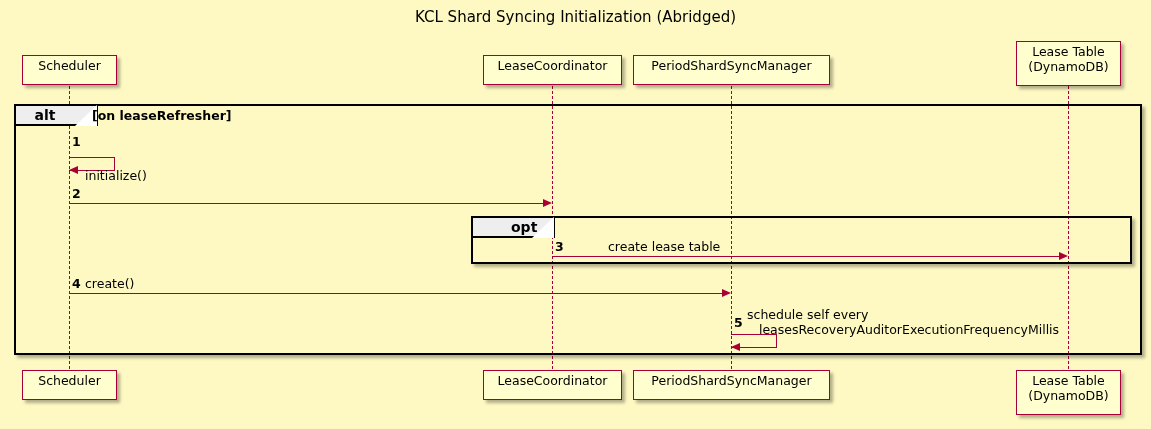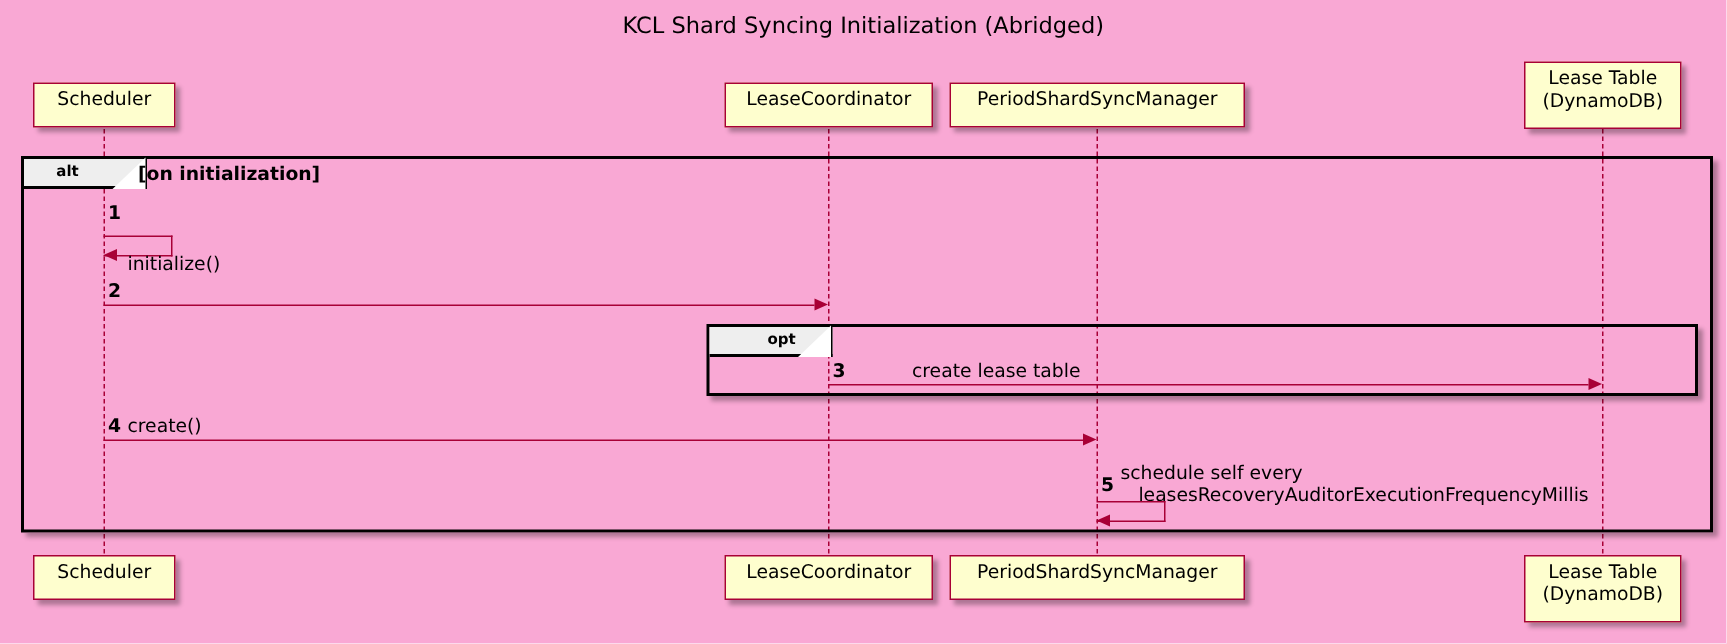--- a/index.html
+++ b/index.html
@@ -4,21 +4,21 @@
 <style>
   html, body {
     margin: 0;
     padding: 0;
     background: #FFFFFF;
   }
   #diagram {
     position: relative;
     width: 1151px;
     height: 429px;
-    background: #f9a8d4;
+    background: #fef9c3;
     font-family: "DejaVu Sans", sans-serif;
     overflow: hidden;
   }
   .title {
     position: absolute;
     top: 8px;
     left: 0;
     width: 1151px;
     text-align: center;
     font-size: 15px;
@@ -54,21 +54,21 @@
     box-shadow: 3px 3px 3px rgba(0,0,0,0.30);
   }
   .frame-tab {
     position: absolute;
     box-sizing: border-box;
     height: 20px;
     background: #EEEEEE;
     border-right: 2px solid #000000;
     border-bottom: 2px solid #000000;
     color: #000000;
-    font-size: 10px;
+    font-size: 14px;
     font-weight: bold;
     text-align: center;
     line-height: 18px;
     padding-right: 22px;
   }
   .frame-tab::after {
     content: "";
     position: absolute;
     right: -1px;
     top: -1px;
@@ -131,21 +131,21 @@
 
   <div class="title">KCL Shard Syncing Initialization (Abridged)</div>
 
   <div class="lifeline" style="left:69px; top:86px; height:283px;"></div>
   <div class="lifeline" style="left:552px; top:86px; height:283px;"></div>
   <div class="lifeline" style="left:731px; top:86px; height:283px;"></div>
   <div class="lifeline" style="left:1068px; top:86px; height:283px;"></div>
 
   <div class="frame" style="left:14px; top:104px; width:1128px; height:251px;"></div>
   <div class="frame-tab" style="left:16px; top:106px; width:82px;">alt</div>
-  <div class="frame-cond" style="left:92px; top:108px;">[on initialization]</div>
+  <div class="frame-cond" style="left:92px; top:108px;">[on leaseRefresher]</div>
 
   <div class="frame" style="left:471px; top:216px; width:661px; height:48px;"></div>
   <div class="frame-tab" style="left:473px; top:218px; width:82px;padding-left:38px;">opt</div>
 
   <div class="msg-num" style="left:72px; top:134px;">1</div>
   <div class="self-loop" style="left:69px; top:157px; width:46px; height:14px;"></div>
   <div class="msg-arrow right" style="left:69px; top:166px; transform:rotate(180deg);"></div>
 
   <div class="msg-num" style="left:72px; top:186px;">2</div>
   <div class="msg-label" style="left:85px; top:168px;">initialize()</div>

